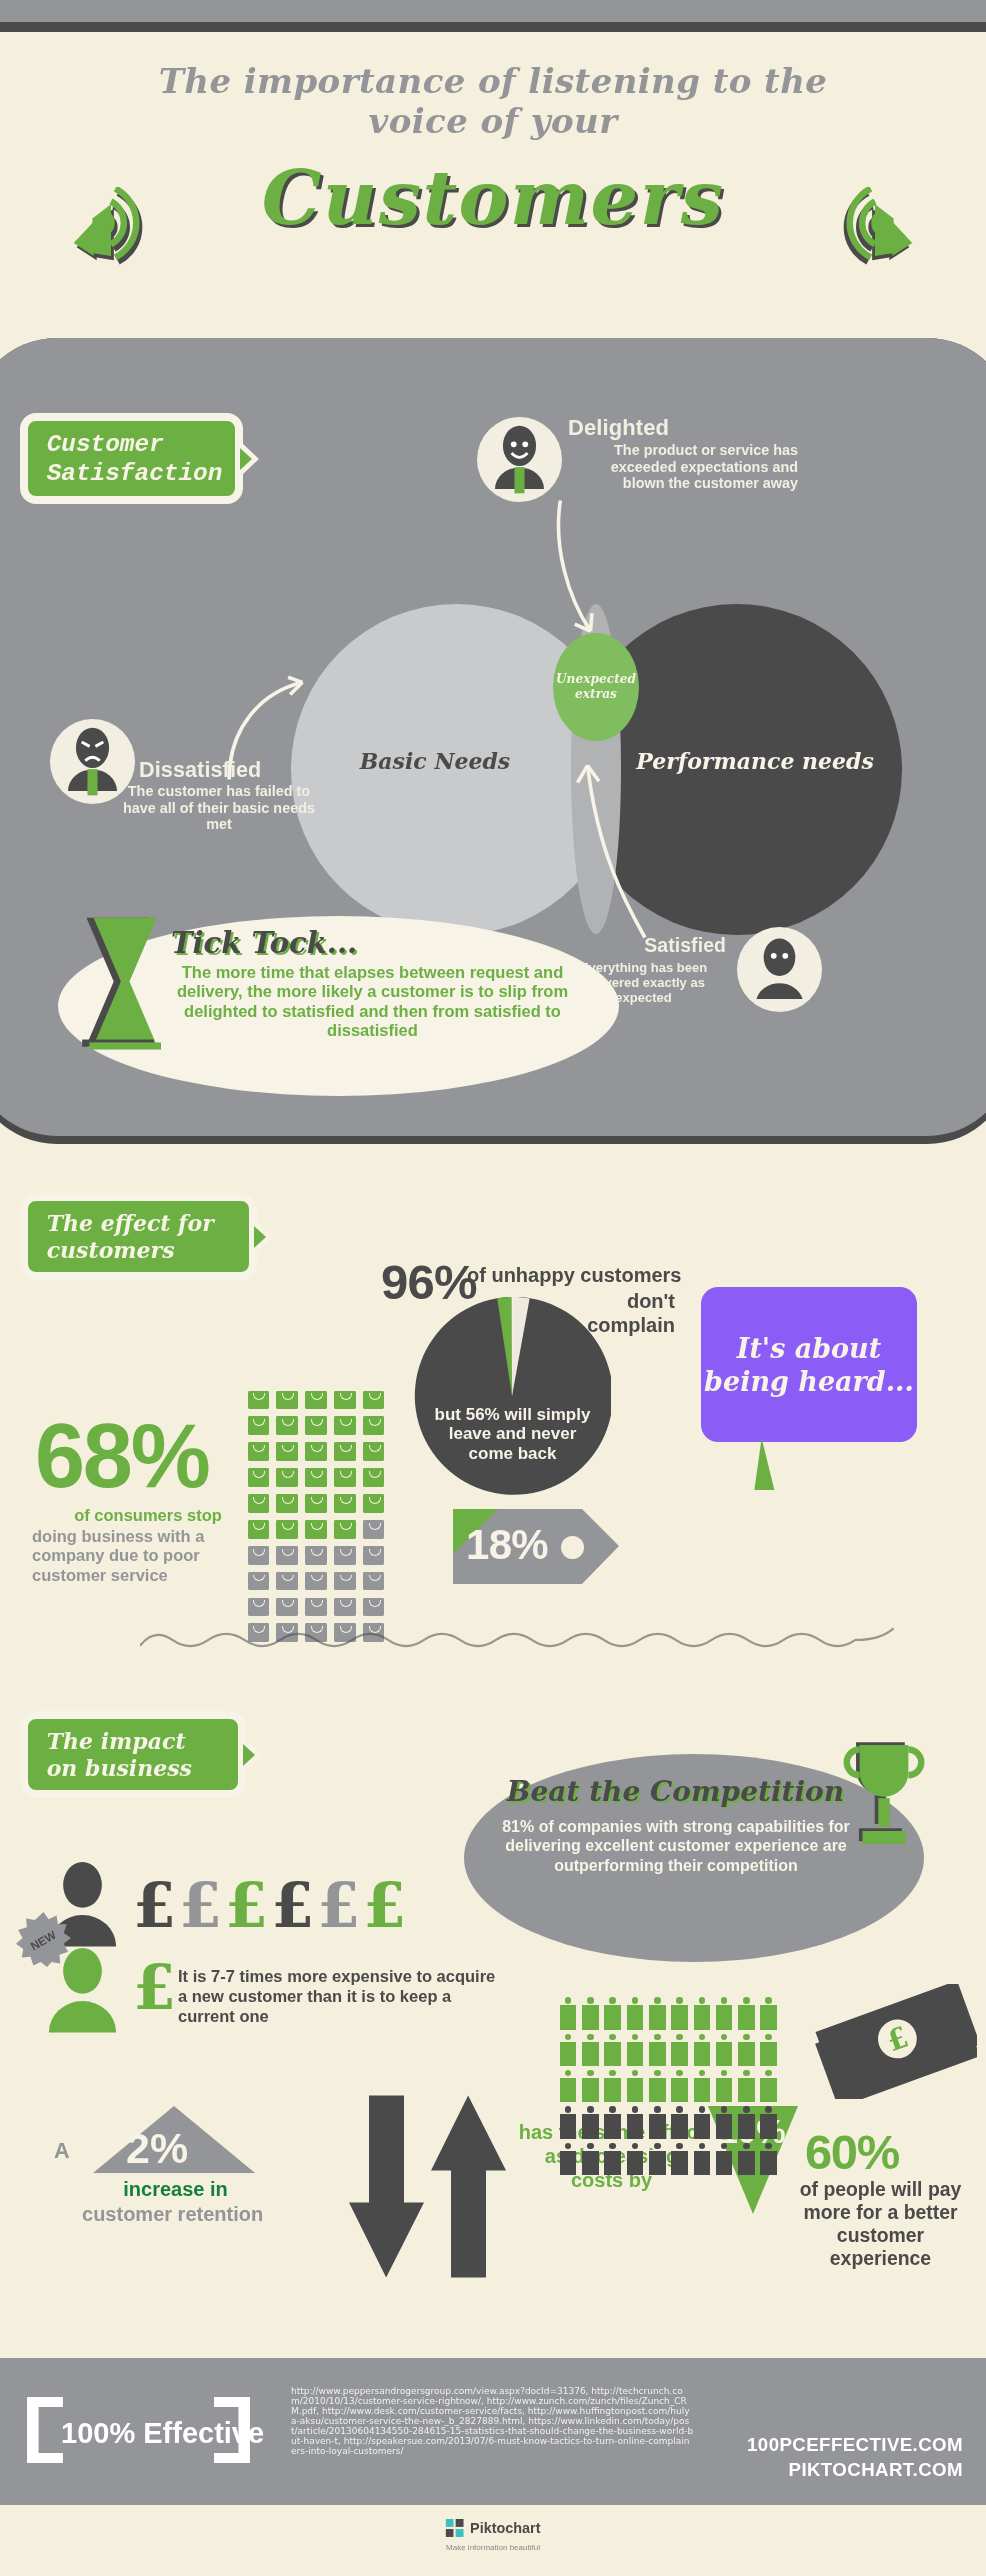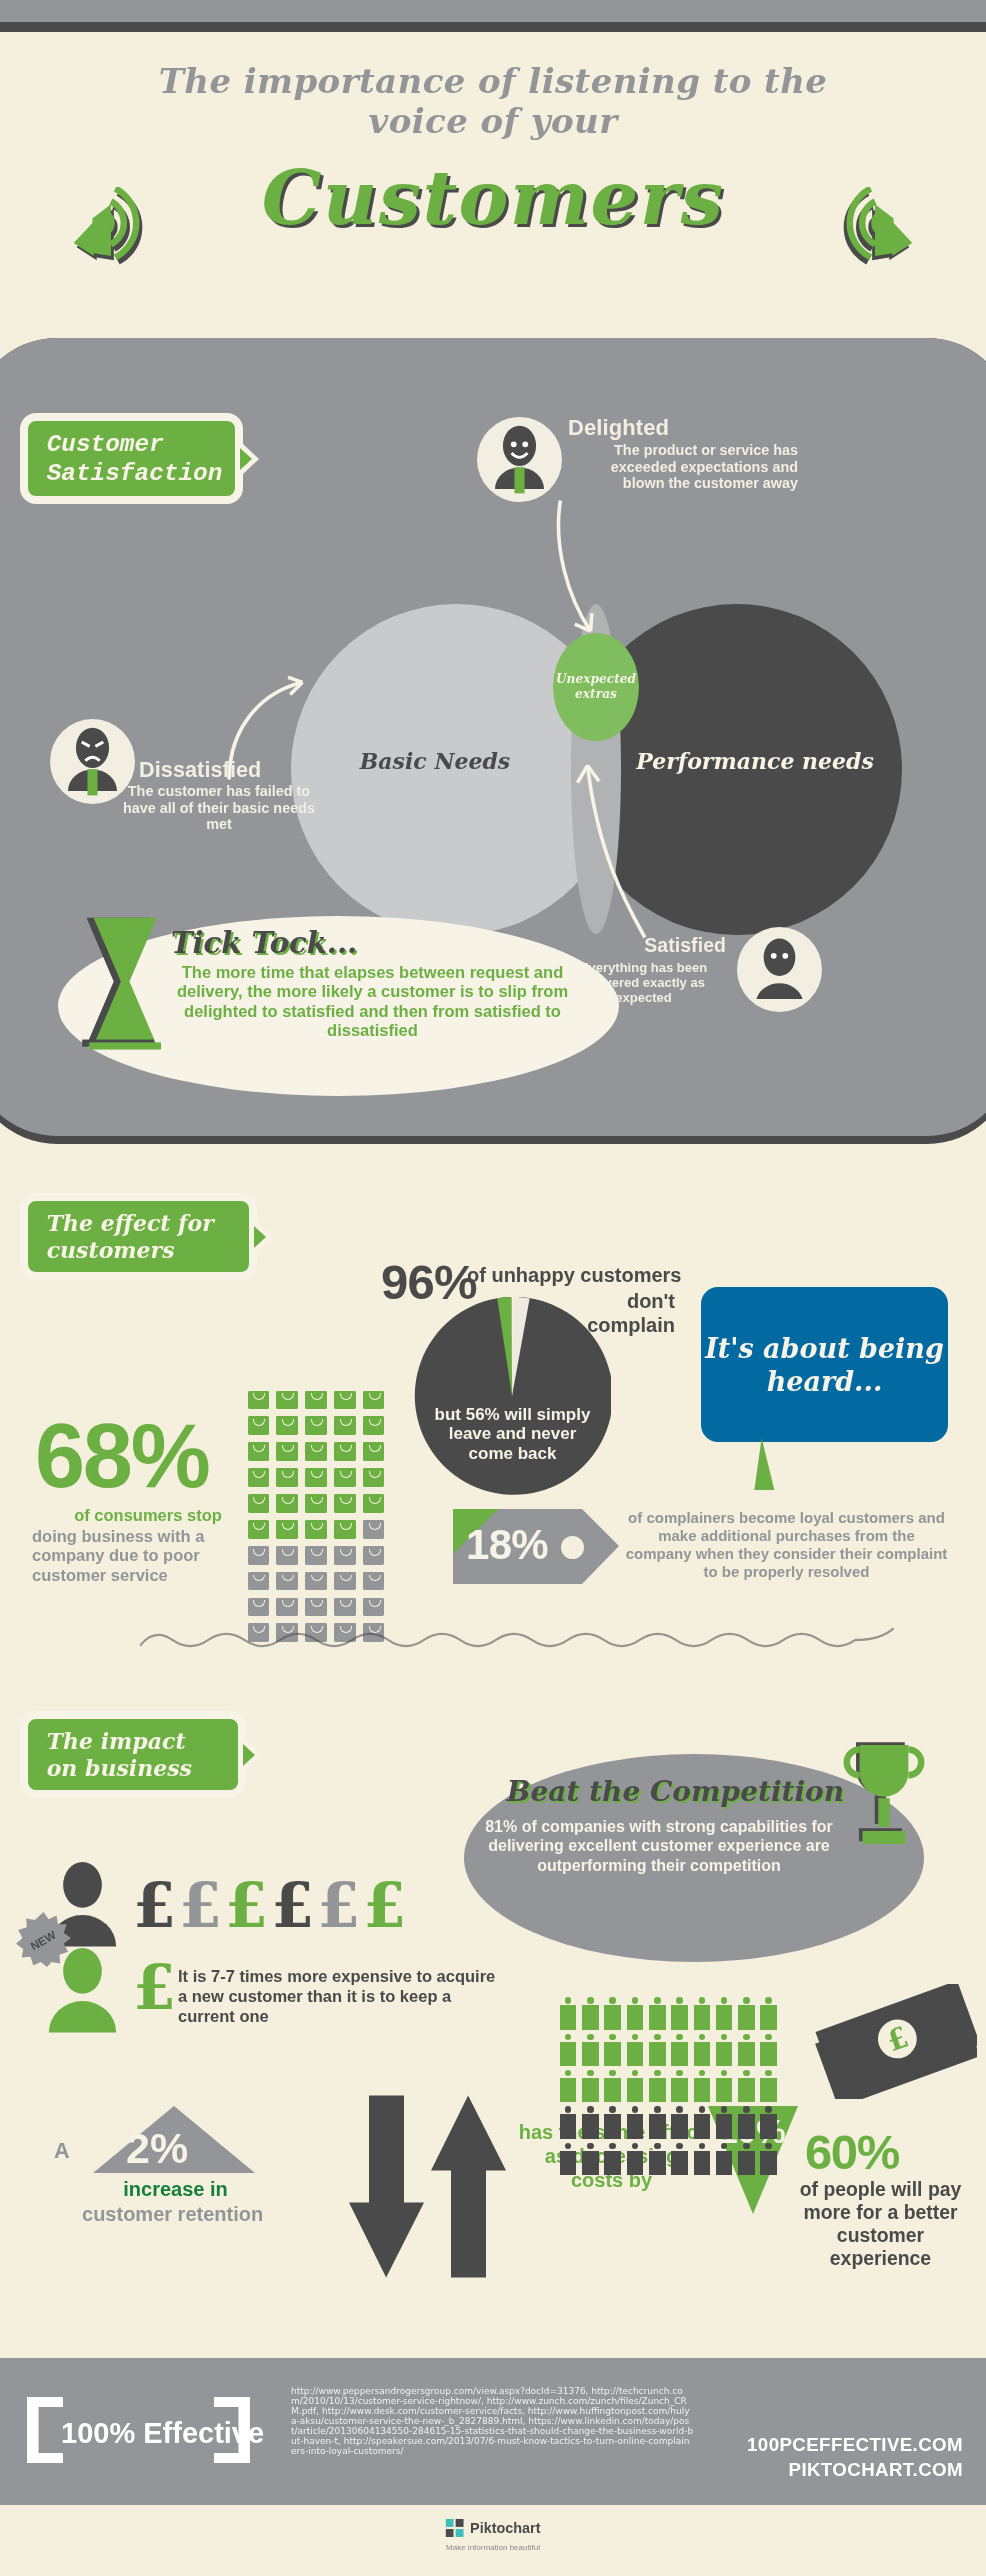--- a/index.html
+++ b/index.html
@@ -149,22 +149,22 @@
 
   .pie-wrap { position:absolute; left:413px; top:1297px; width:198px; height:198px; }
   .pie-label {
     position:absolute; left:426px; top:1405px; width:173px; text-align:center;
     font-family:"Liberation Sans", sans-serif; font-weight:bold;
     font-size:17px; line-height:19.4px; color:#f7f3e6;
   }
 
   
   .heard-bubble {
-    position:absolute; left:701px; top:1287px; width:247px; height:155px;
-    background:#0369a1; border-radius:17px;
+    position:absolute; left:701px; top:1287px; width:216px; height:155px;
+    background:#8b5cf6; border-radius:17px;
     display:flex; align-items:center; justify-content:center; text-align:center;
     font-family:"DejaVu Serif", serif; font-style:italic; font-weight:bold;
     font-size:27px; line-height:33px; color:#f7f3e6;
   }
   .heard-tail {
     position:absolute; left:758px; top:1438px; width:0; height:0;
     border-left:20px solid #6cb043; border-right:16px solid transparent;
     border-top:52px solid transparent;
     transform:skewX(-8deg);
   }
@@ -228,21 +228,21 @@
   .beat-ellipse {
     position:absolute; left:464px; top:1754px; width:460px; height:208px;
     background:#939598; border-radius:50%;
   }
   .beat-title {
     position:absolute; left:474px; top:1775px; width:403px; text-align:center;
     font-family:"DejaVu Serif", serif; font-style:italic; font-weight:bold;
     font-size:28px; color:#4a4a4a; text-shadow:2.2px 2.2px 0 #6cb043;
   }
   .beat-body {
-    position:absolute; left:472px; top:1817px; width:374px; text-align:center;
+    position:absolute; left:489px; top:1817px; width:374px; text-align:center;
     font-family:"Liberation Sans", sans-serif; font-weight:bold;
     font-size:16px; line-height:19.4px; color:#f7f3e6;
   }
   .trophy { position:absolute; left:841px; top:1739px; width:86px; height:119px; }
 
   
   .person-dark { position:absolute; left:43px; top:1862px; width:79px; height:86px; }
   .person-green{ position:absolute; left:43px; top:1948px; width:79px; height:86px; }
   .new-badge { position:absolute; left:16px; top:1912px; width:55px; height:55px; }
   .pounds {
@@ -568,21 +568,20 @@
       </div>
   </div>
 
   <div class="tag18">
     <div class="body"></div>
     <div class="corner"></div>
     <div class="point"></div>
     <div class="hole"></div>
     <div class="num">18%</div>
   </div>
-  <div class="txt18">of complainers become loyal customers and make additional purchases from the company when they consider their complaint to be properly resolved</div>
 
   <svg class="squiggle" viewBox="0 0 1050 40" preserveAspectRatio="none">
     <path d="M0 30 Q 20 5 45 22 T 95 22 T 145 22 T 195 22 T 245 22 T 295 22 T 345 22 T 395 22 T 445 22 T 495 22 T 545 22 T 595 22 T 645 22 T 695 22 T 745 22 T 795 22 T 845 22 T 895 22 T 945 22 T 995 22 Q 1030 22 1048 6" stroke="#4a4a4a" stroke-width="3" fill="none" opacity=".55"></path>
   </svg>
 
   <div class="banner tail lbl-impact">
     <span style="white-space:pre-line">The impact
 on business</span>
   </div>
 

